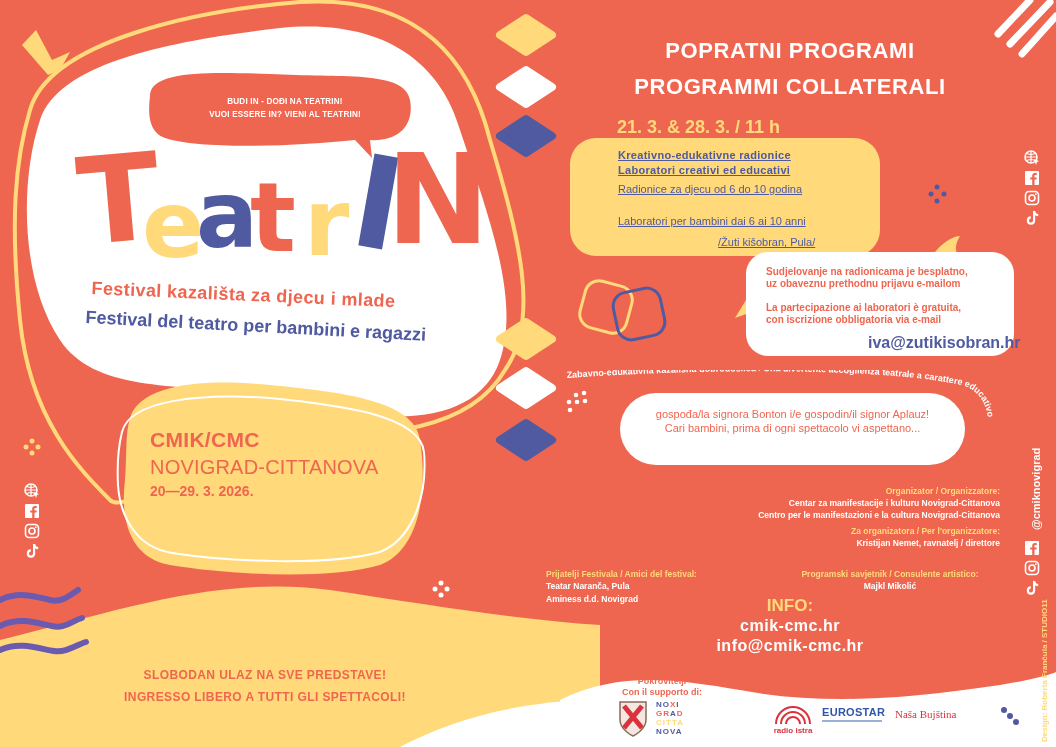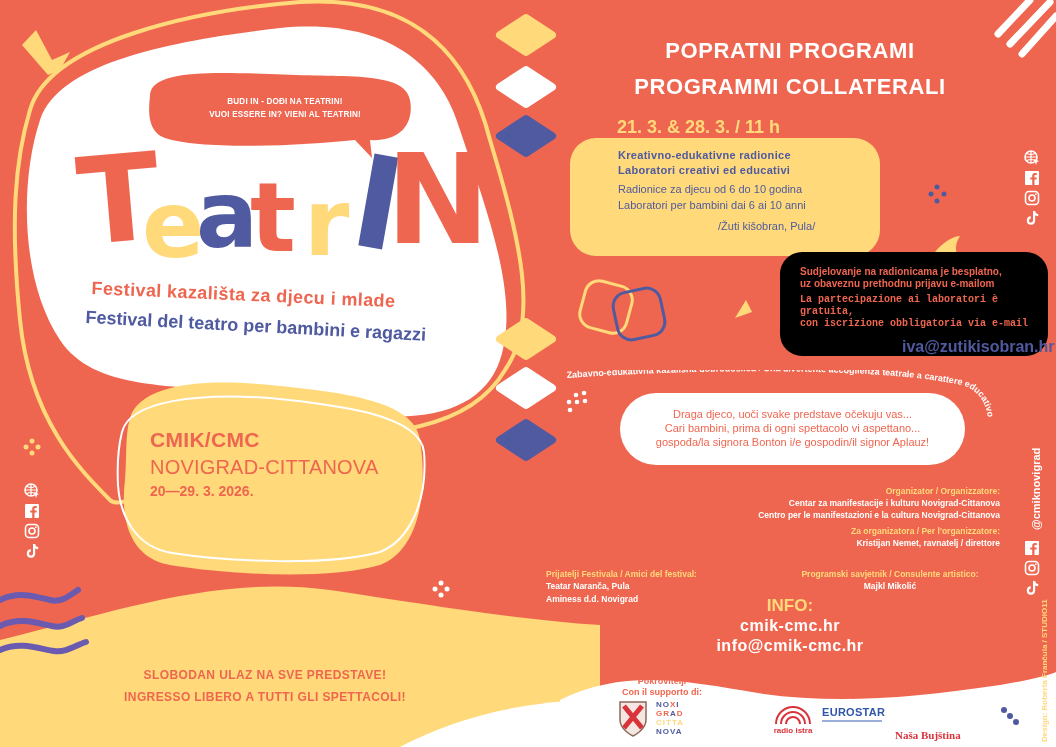--- a/index.html
+++ b/index.html
@@ -47,31 +47,31 @@
   
   .prog-title {
     left: 620px; top: 33px; width: 340px; text-align: center; color: #fff;
     font-weight: bold; font-size: 22px; line-height: 36px; letter-spacing: 0.6px;
   }
   .date-line {
     left: 617px; top: 117px; color: #FFD97A; font-weight: bold; font-size: 18px;
   }
   .workshop-box {
     left: 570px; top: 138px; width: 310px; height: 118px; background: #FFD97A;
-    border-radius: 26px; padding: 10px 0 0 48px; color: #4F5AA0;
+    border-radius: 26px; padding: 10px 0 0 48px; color: #4F5AA0; text-decoration: underline;
   }
   .workshop-box .t1 { font-weight: bold; font-size: 11px; line-height: 15px; letter-spacing: 0.3px; }
   .workshop-box .t2 { font-size: 11px; line-height: 16px; margin-top: 3px; }
   .workshop-box .loc { font-size: 11px; margin-top: 7px; padding-left: 100px; }
   .reg-box {
-    left: 780px; top: 252px; width: 268px; height: 104px; background: #000000;
+    left: 746px; top: 252px; width: 268px; height: 104px; background: #ffffff;
     border-radius: 22px; padding: 14px 0 0 20px; color: #EF6650;
   }
   .reg-box p { font-size: 10px; line-height: 12px; font-weight: bold; }
-  .reg-box p + p { margin-top: 4px; font-family: Liberation Mono, monospace; }
+  .reg-box p + p { margin-top: 12px; }
   .reg-box .email { color: #4F5AA0; font-weight: bold; font-size: 16px; margin-top: 8px; padding-left: 102px; }
   .arc-text { left: 565px; top: 370px; }
   .welcome-box {
     left: 620px; top: 393px; width: 345px; height: 72px; background: #fff; border-radius: 36px;
     text-align: center; color: #EF6650; font-size: 11px; line-height: 14px; padding-top: 14px;
   }
   .org { left: 570px; top: 486px; width: 430px; text-align: right; color: #fff; }
   .org .lbl { color: #FFD97A; font-size: 8.5px; font-weight: bold; line-height: 11px; }
   .org .val { font-size: 8.5px; font-weight: bold; line-height: 12px; }
   .friends { left: 546px; top: 568px; width: 170px; text-align: left; }
@@ -224,43 +224,42 @@
   <div>POPRATNI PROGRAMI</div>
   <div>PROGRAMMI COLLATERALI</div>
 </div>
 
 <div class="abs date-line cond">21. 3. &amp; 28. 3. / 11 h</div>
 
 <div class="abs workshop-box cond">
   <div class="t1">Kreativno-edukativne radionice</div>
   <div class="t1">Laboratori creativi ed educativi</div>
   <div class="t2">Radionice za djecu od 6 do 10 godina</div>
-  <div class="t2" style="margin-top:0">Laboratori per bambini dai 6 ai 10 anni</div>
+  <div class="t2" style="margin-top:16px">Laboratori per bambini dai 6 ai 10 anni</div>
   <div class="loc">/Žuti kišobran, Pula/</div>
 </div>
 
 <div class="abs reg-box cond">
   <p><span>Sudjelovanje na radionicama je besplatno,</span><br><span>uz obaveznu prethodnu prijavu e-mailom</span></p>
   <p><span>La partecipazione ai laboratori è gratuita,</span><br><span>con iscrizione obbligatoria via e-mail</span></p>
   <div class="email">iva@zutikisobran.hr</div>
 </div>
 
 <svg class="abs arc-text" width="440" height="140" viewBox="0 0 440 140">
   <defs>
     <path id="arcpath" d="M 2 8 C 140 -2, 330 -2, 400 16 C 430 28, 432 70, 400 118"></path>
   </defs>
   <text font-family="Liberation Sans, sans-serif" font-size="9" font-weight="bold" fill="#fff">
     <textPath href="#arcpath">Zabavno-edukativna kazališna dobrodošlica / Una divertente accoglienza teatrale a carattere educativo</textPath>
   </text>
 </svg>
 
 <div class="abs welcome-box cond">
-  <div>Draga djeco, uoči svake predstave očekuju vas...</div>
+  <div>gospođa/la signora Bonton i/e gospodin/il signor Aplauz!</div>
   <div>Cari bambini, prima di ogni spettacolo vi aspettano...</div>
-  <div>gospođa/la signora Bonton i/e gospodin/il signor Aplauz!</div>
 </div>
 
 <div class="abs org cond">
   <div class="lbl">Organizator / Organizzatore:</div>
   <div class="val">Centar za manifestacije i kulturu Novigrad-Cittanova</div>
   <div class="val">Centro per le manifestazioni e la cultura Novigrad-Cittanova</div>
   <div class="lbl" style="margin-top:5px">Za organizatora / Per l'organizzatore:</div>
   <div class="val">Kristijan Nemet, ravnatelj / direttore</div>
 </div>
 
@@ -300,21 +299,21 @@
 <div class="abs media-lbl cond">Media partners :</div>
 
 <svg class="abs" style="left:770px;top:700px" width="46" height="38" viewBox="0 0 46 38">
   <path d="M6 24 A17 17 0 0 1 40 24" fill="none" stroke="#D9343C" stroke-width="2"></path>
   <path d="M11 24 A12 12 0 0 1 35 24" fill="none" stroke="#D9343C" stroke-width="2"></path>
   <path d="M16 24 A7 7 0 0 1 30 24" fill="none" stroke="#D9343C" stroke-width="2"></path>
   <text x="23" y="33" font-size="8" font-weight="bold" text-anchor="middle" fill="#D9343C" font-family="Liberation Sans, sans-serif">radio istra</text>
 </svg>
 <div class="abs" style="left:822px;top:706px;font-size:11px;font-weight:bold;color:#2F56A8;letter-spacing:0.3px;">EUROSTAR</div>
 <div class="abs" style="left:822px;top:720px;width:60px;height:2px;background:#9bb0d8"></div>
-<div class="abs" style="left:895px;top:708px;font-family:'Liberation Serif',serif;font-size:11px;font-weight:bold;color:#D9343C;margin-top:21px;">Naša Bujština</div>
+<div class="abs" style="left:895px;top:708px;font-family:'Liberation Serif',serif;font-size:11px;font-weight:normal;color:#D9343C;">Naša Bujština</div>
 
 <div class="abs social-right">
   <svg class="social-icon" viewBox="0 0 16 16">
       <circle cx="7" cy="7" r="6" fill="none" stroke="#fff" stroke-width="1.6"></circle>
       <path d="M1 7h12M7 1v12M3 3.5c3 1.5 5 1.5 8 0M3 10.5c3-1.5 5-1.5 8 0" stroke="#fff" fill="none" stroke-width="1.2"></path>
       <path d="M10 9l5 2-2 1-1 3z" fill="#fff"></path>
     </svg>
   <svg class="social-icon" viewBox="0 0 16 16">
       <rect x="1" y="1" width="14" height="14" rx="1" fill="#fff"></rect>
       <path d="M10.5 15V9.5h2l.3-2h-2.3V6c0-.6.2-1 1-1h1.3V3.2c-.3 0-1-.1-1.8-.1-1.8 0-2.8 1-2.8 2.8v1.6H6.2v2h2V15z" fill="#EF6650"></path>

